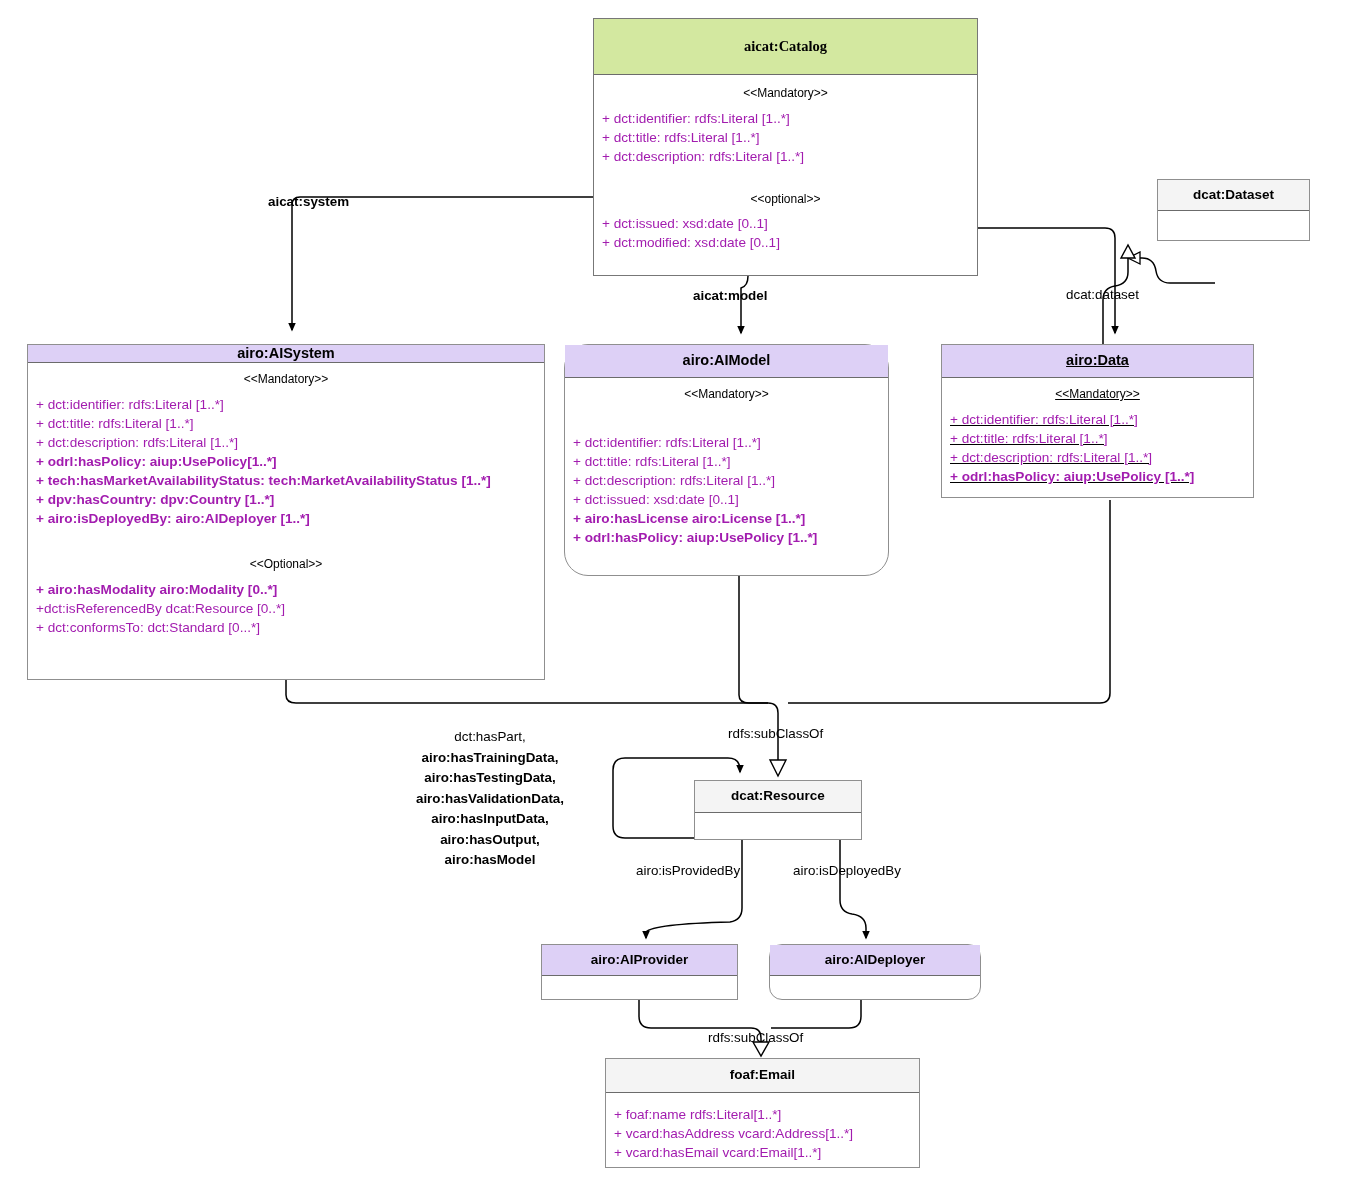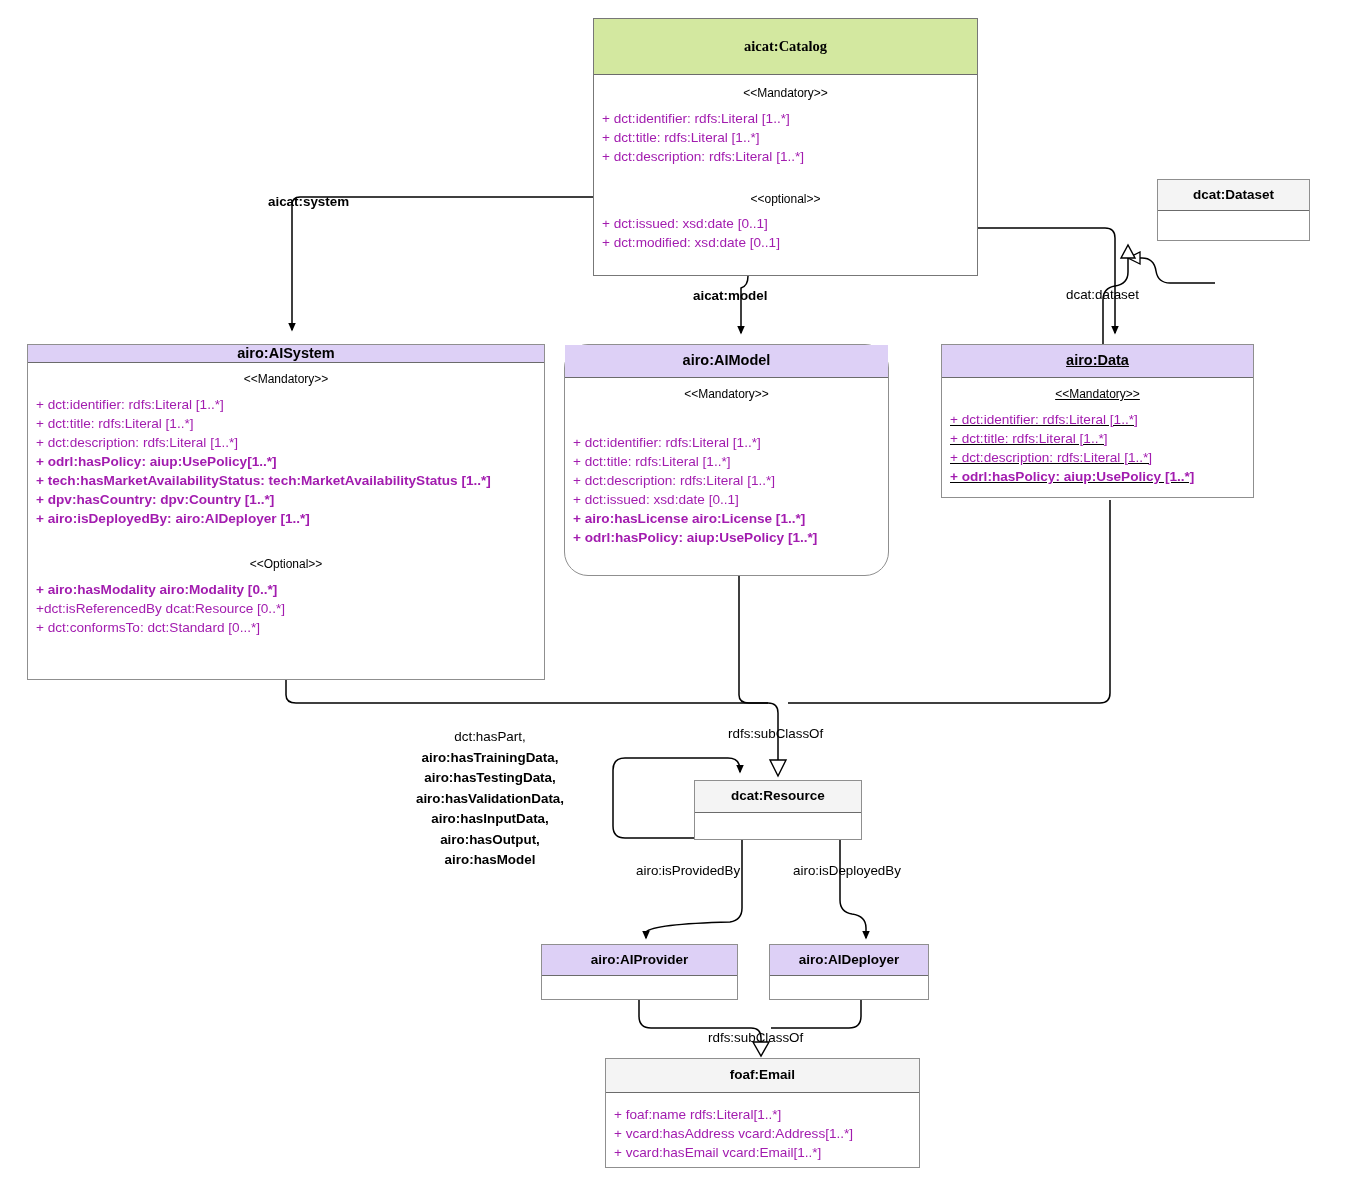--- a/index.html
+++ b/index.html
@@ -253,21 +253,21 @@
   <div class="uml-box" style="left:694px; top:780px; width:168px; height:60px;">
     <div class="uml-head head-grey" style="height:32px; font-size:13.5px;">dcat:Resource</div>
     <div class="uml-body" style="height:27px;"></div>
   </div>
 
   <div class="uml-box" style="left:541px; top:944px; width:197px; height:56px;">
     <div class="uml-head head-purple" style="height:31px; font-size:13.5px;">airo:AIProvider</div>
     <div class="uml-body" style="height:24px;"></div>
   </div>
 
-  <div class="uml-box" style="left:769px; top:944px; width:160px; height:56px;">
+  <div class="uml-box" style="left:769px; top:944px; width:212px; height:56px;border-radius:13px;">
     <div class="uml-head head-purple" style="height:31px; font-size:13.5px;">airo:AIDeployer</div>
     <div class="uml-body" style="height:24px;"></div>
   </div>
 
   <div class="uml-box" style="left:605px; top:1058px; width:315px; height:110px;">
     <div class="uml-head head-grey" style="height:34px; font-size:13.5px;">foaf:Email</div>
     <div class="uml-body" style="height:75px;">
       <div class="attr-list" style="margin-top:12px;" id="agent-attrs">
           <div class="attr">+ foaf:name rdfs:Literal[1..*]</div>
           <div class="attr">+ vcard:hasAddress vcard:Address[1..*]</div>

